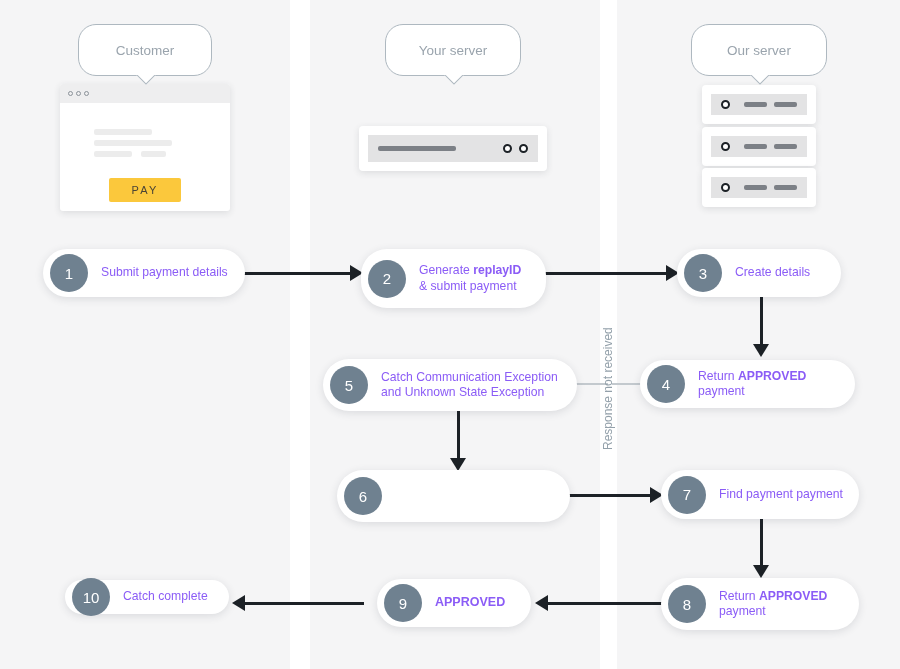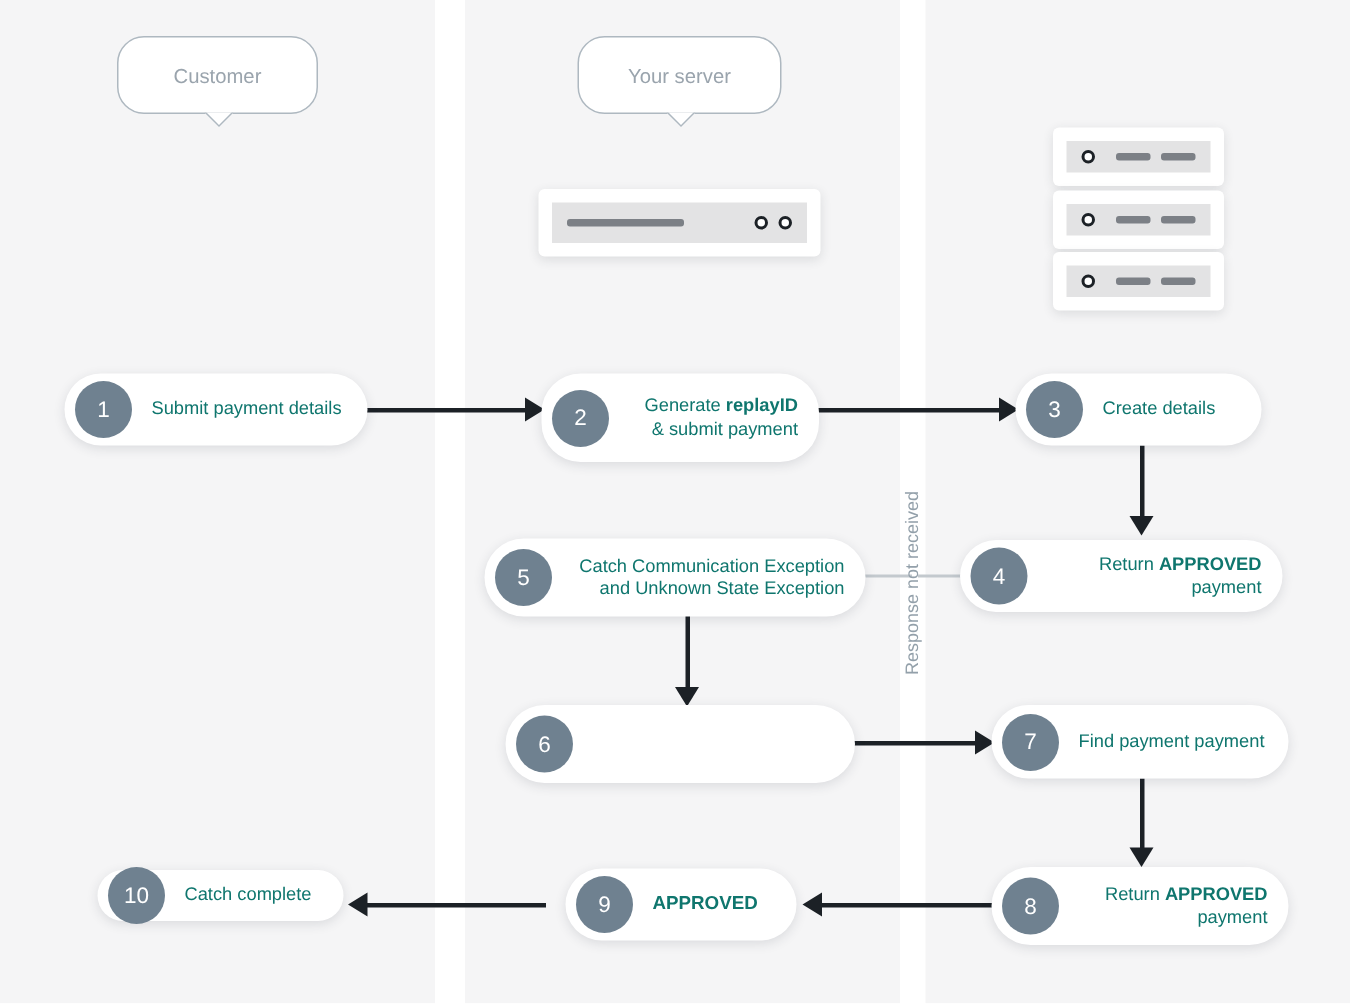--- a/index.html
+++ b/index.html
@@ -167,25 +167,24 @@
     height: 38px;
     border-radius: 50%;
     background: #6f8190;
     color: #ffffff;
     font-size: 15px;
     display: flex;
     align-items: center;
     justify-content: center;
   }
   .node-text {
-    color: #0f766e;
+    color: #8b5cf6;
     font-size: 12.2px;
     line-height: 15.5px;
     padding: 0 14px 0 13px;
-    text-align: right;
   }
   .node-text b { font-weight: bold; }
   .node-text.strong { font-weight: bold; font-size: 12.5px; }
 
   
   .arrow { position: absolute; z-index: 2; }
   .arr-line-h {
     position: absolute;
     height: 3px;
     background: #1c2126;
@@ -251,21 +250,41 @@
   <div class="lane-label" style="left:78px; top:24px; width:134px;">
     <span>Customer</span>
     <span class="tail"></span>
   </div>
 
   <div class="lane-label" style="left:385px; top:24px; width:136px;text-align:center;">
     <span>Your server</span>
     <span class="tail"></span>
   </div>
 
-
+  <div class="lane-label" style="left:691px; top:24px; width:136px;">
+    <span>Our server</span>
+    <span class="tail"></span>
+  </div>
+
+  <div class="browser" style="left:60px; top:84px; width:170px; height:127px;">
+    <div class="browser-bar">
+      <span class="dot"></span>
+      <span class="dot"></span>
+      <span class="dot"></span>
+    </div>
+    <div class="browser-body">
+      <div class="skeleton-line" style="width:58px;"></div>
+      <div class="skeleton-line" style="width:78px;"></div>
+      <div class="sk-row">
+        <div class="skeleton-line" style="width:38px;"></div>
+        <div class="skeleton-line" style="width:25px;"></div>
+      </div>
+      <div class="pay-btn">PAY</div>
+    </div>
+  </div>
 
   <div class="srv" style="left:359px; top:126px; width:188px; height:45px;">
     <div class="srv-inner">
       <div class="srv-bar" style="width:78px;"></div>
       <div style="flex:1"></div>
       <div class="srv-ring" style="margin-right:7px;"></div>
       <div class="srv-ring"></div>
     </div>
   </div>
 

